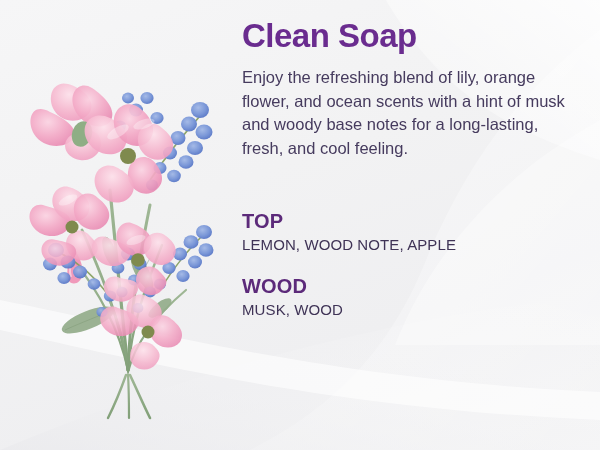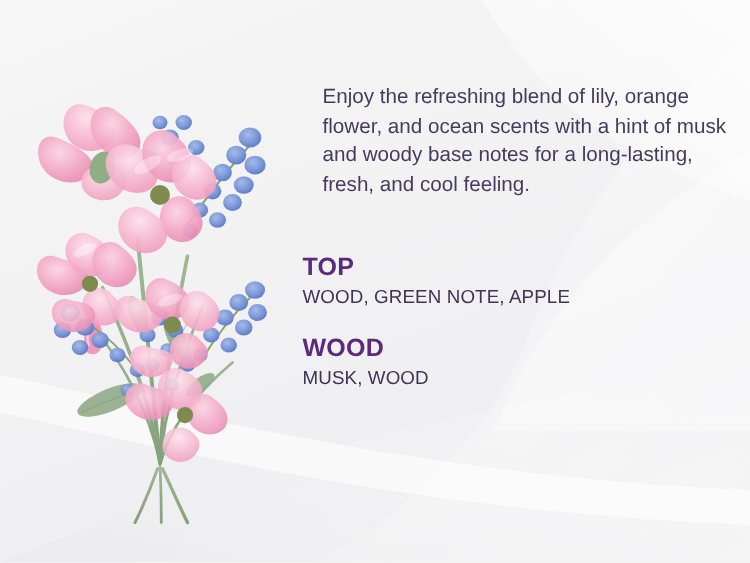--- a/index.html
+++ b/index.html
@@ -26,25 +26,25 @@
 
   
   .content{position:absolute;left:242px;top:0;width:350px;height:450px;}
 
   .title{
     position:absolute;top:18px;left:0;
     font-size:33px;font-weight:bold;letter-spacing:-0.5px;
     color:#6a2c8f;line-height:1.1;margin:0;
   }
   .desc{
-    position:absolute;top:66px;left:16px;width:332px;
+    position:absolute;top:66px;left:0;width:332px;
     font-size:16.5px;line-height:23.5px;color:#463b5e;margin:0;
   }
   .notes{position:absolute;top:202px;left:0;width:340px;}
-  .note-group{margin:0 0 20px 0;}
+  .note-group{margin:7px 0 20px 0;}
   .note-group:last-child{margin-bottom:0;}
   .note-head{
     font-size:20px;font-weight:bold;color:#5c2a7a;
     letter-spacing:0.2px;line-height:24px;margin:0 0 2px 0;
   }
   .note-list{
     font-size:15px;color:#3f3356;line-height:19px;margin:0;
     letter-spacing:0.1px;
   }
   .note-list div{white-space:nowrap;}
@@ -236,29 +236,30 @@
         <ellipse cx="108" cy="92" rx="12" ry="5" transform="rotate(-30 108 92)"></ellipse>
         <ellipse cx="134" cy="84" rx="11" ry="4.5" transform="rotate(-18 134 84)"></ellipse>
         <ellipse cx="58" cy="160" rx="10" ry="4" transform="rotate(-25 58 160)"></ellipse>
         <ellipse cx="126" cy="200" rx="10" ry="4" transform="rotate(-20 126 200)"></ellipse>
       </g>
     </svg>
   </div>
 
   <div class="content">
 
+    <h1 class="title">Clean Soap</h1>
 
     <p class="desc">Enjoy the refreshing blend of lily, orange flower, and ocean scents with a hint of musk and woody base notes for a long-lasting, fresh, and cool feeling.</p>
 
     <div class="notes">
 
       <div class="note-group">
         <div class="note-head">TOP</div>
         <div class="note-list">
-          <div>WOOD, GREEN NOTE, APPLE</div>
+          <div>LEMON, WOOD NOTE, APPLE</div>
         </div>
       </div>
 
       <div class="note-group">
       </div>
 
       <div class="note-group">
         <div class="note-head">WOOD</div>
         <div class="note-list">
           <div>MUSK, WOOD</div>

